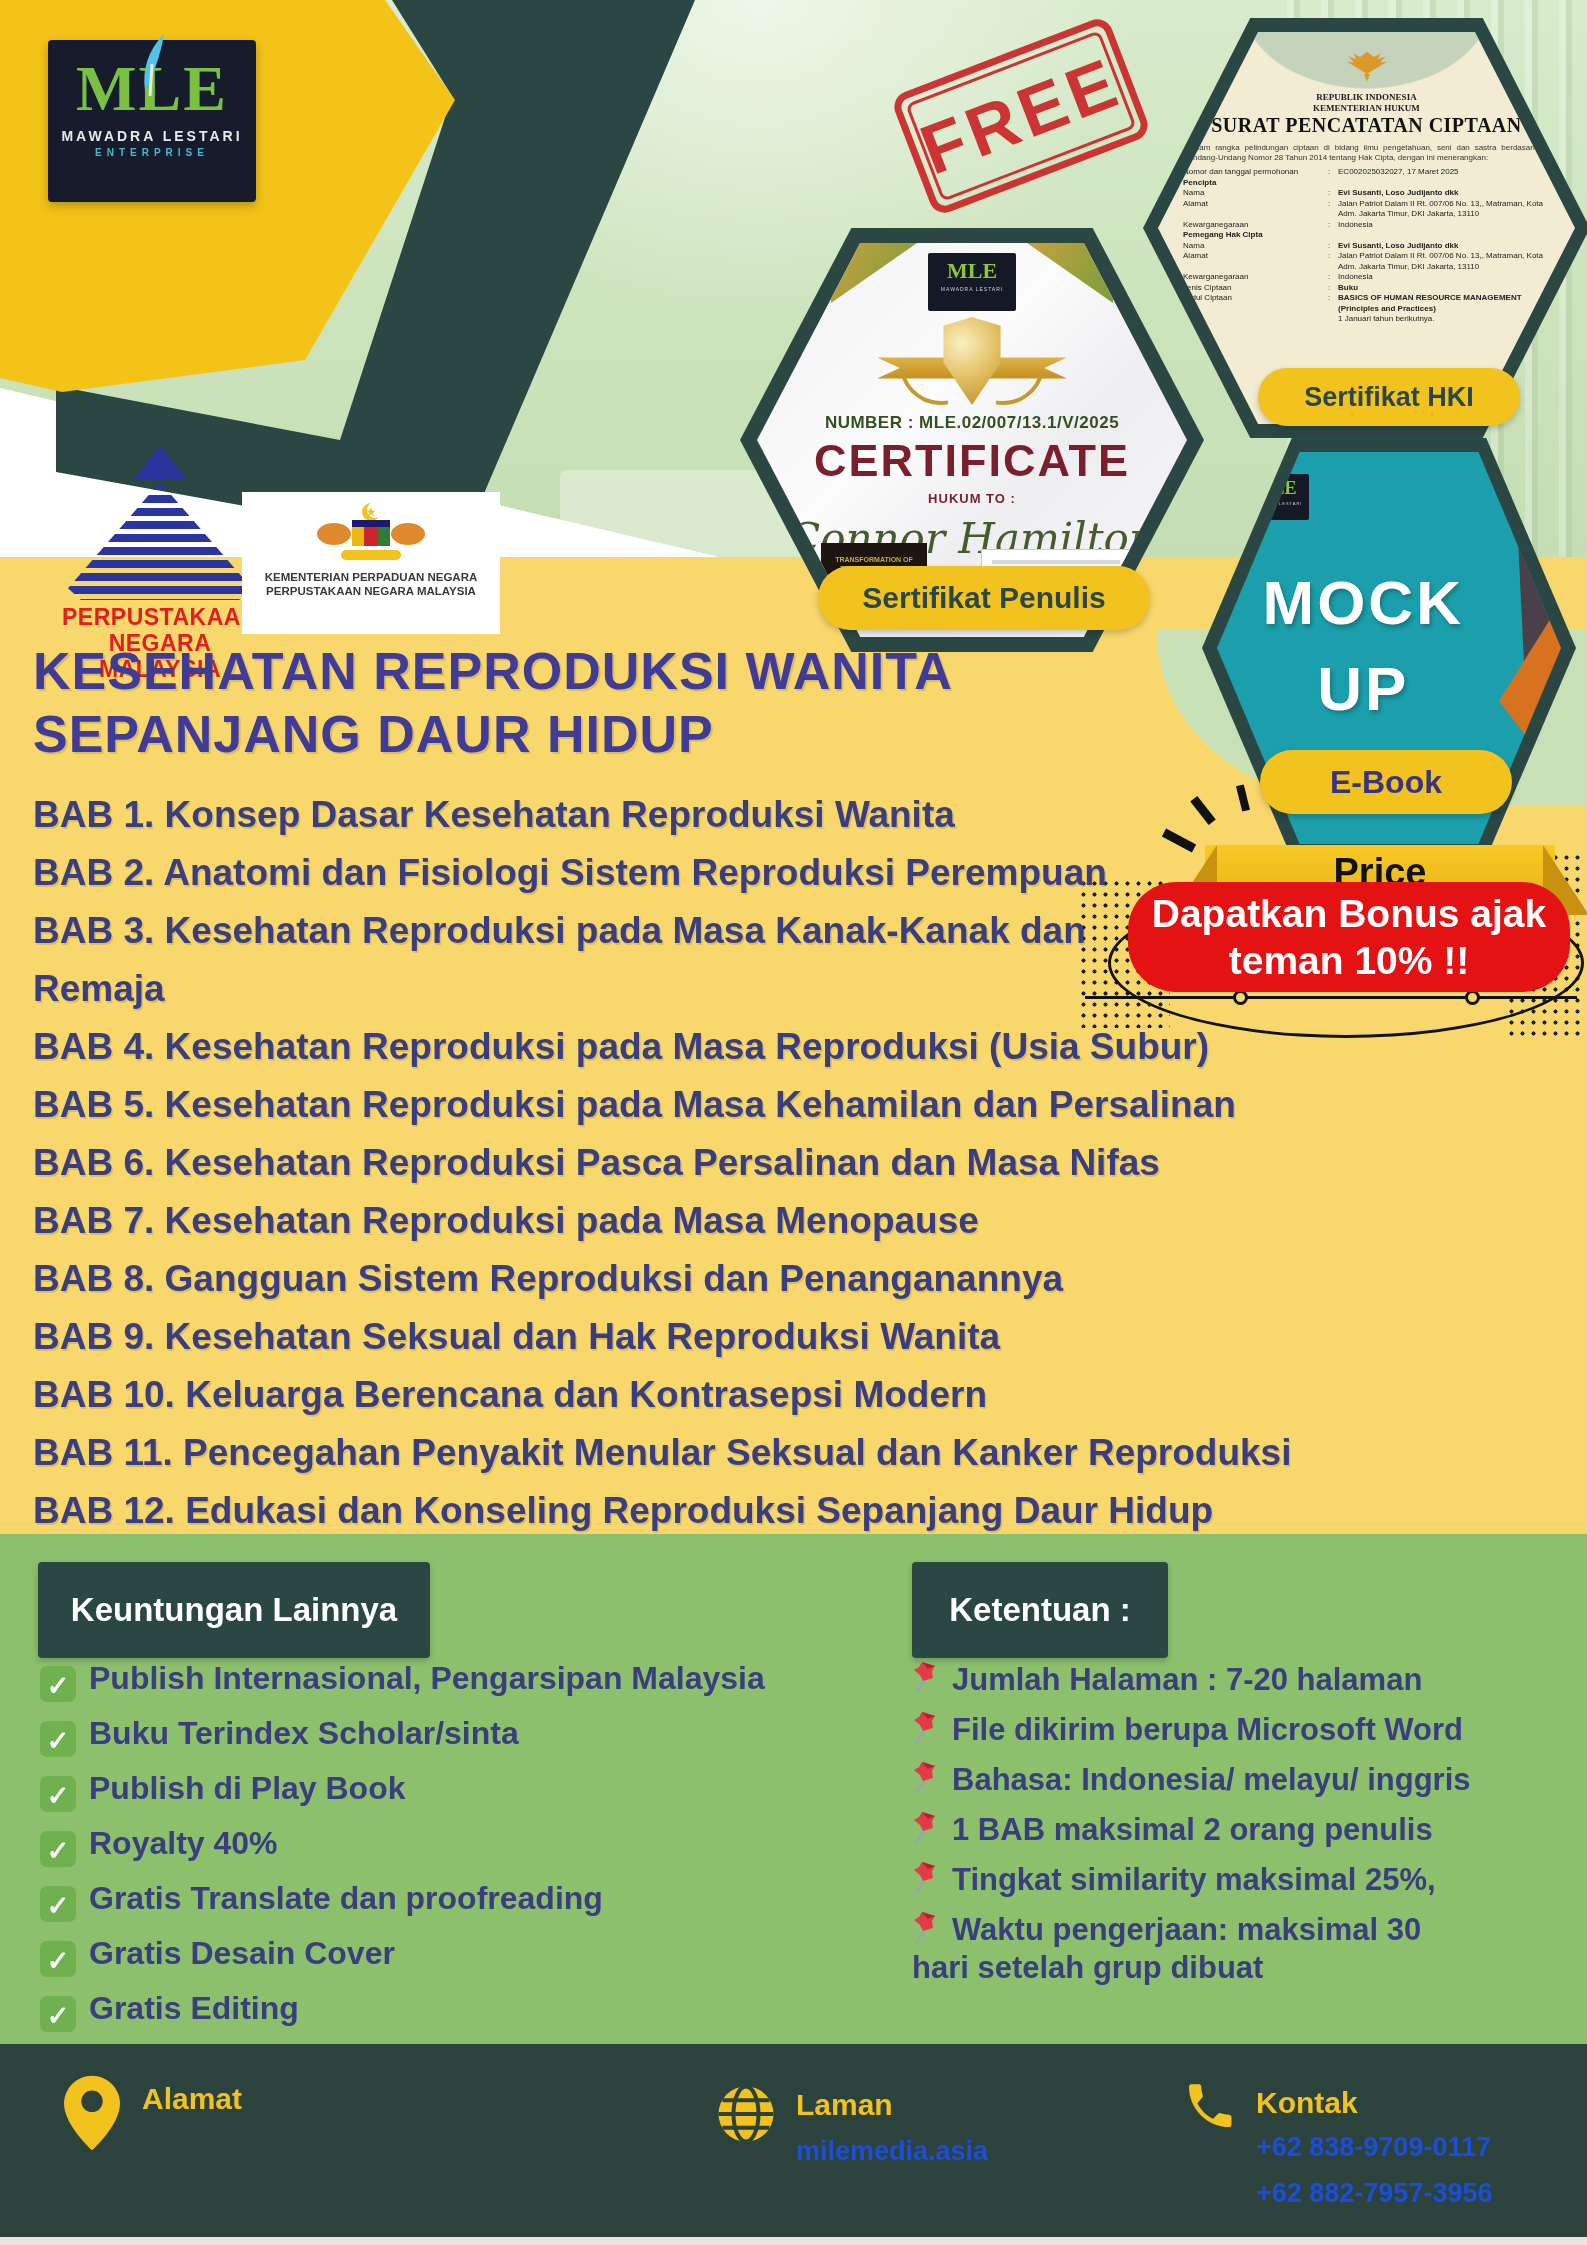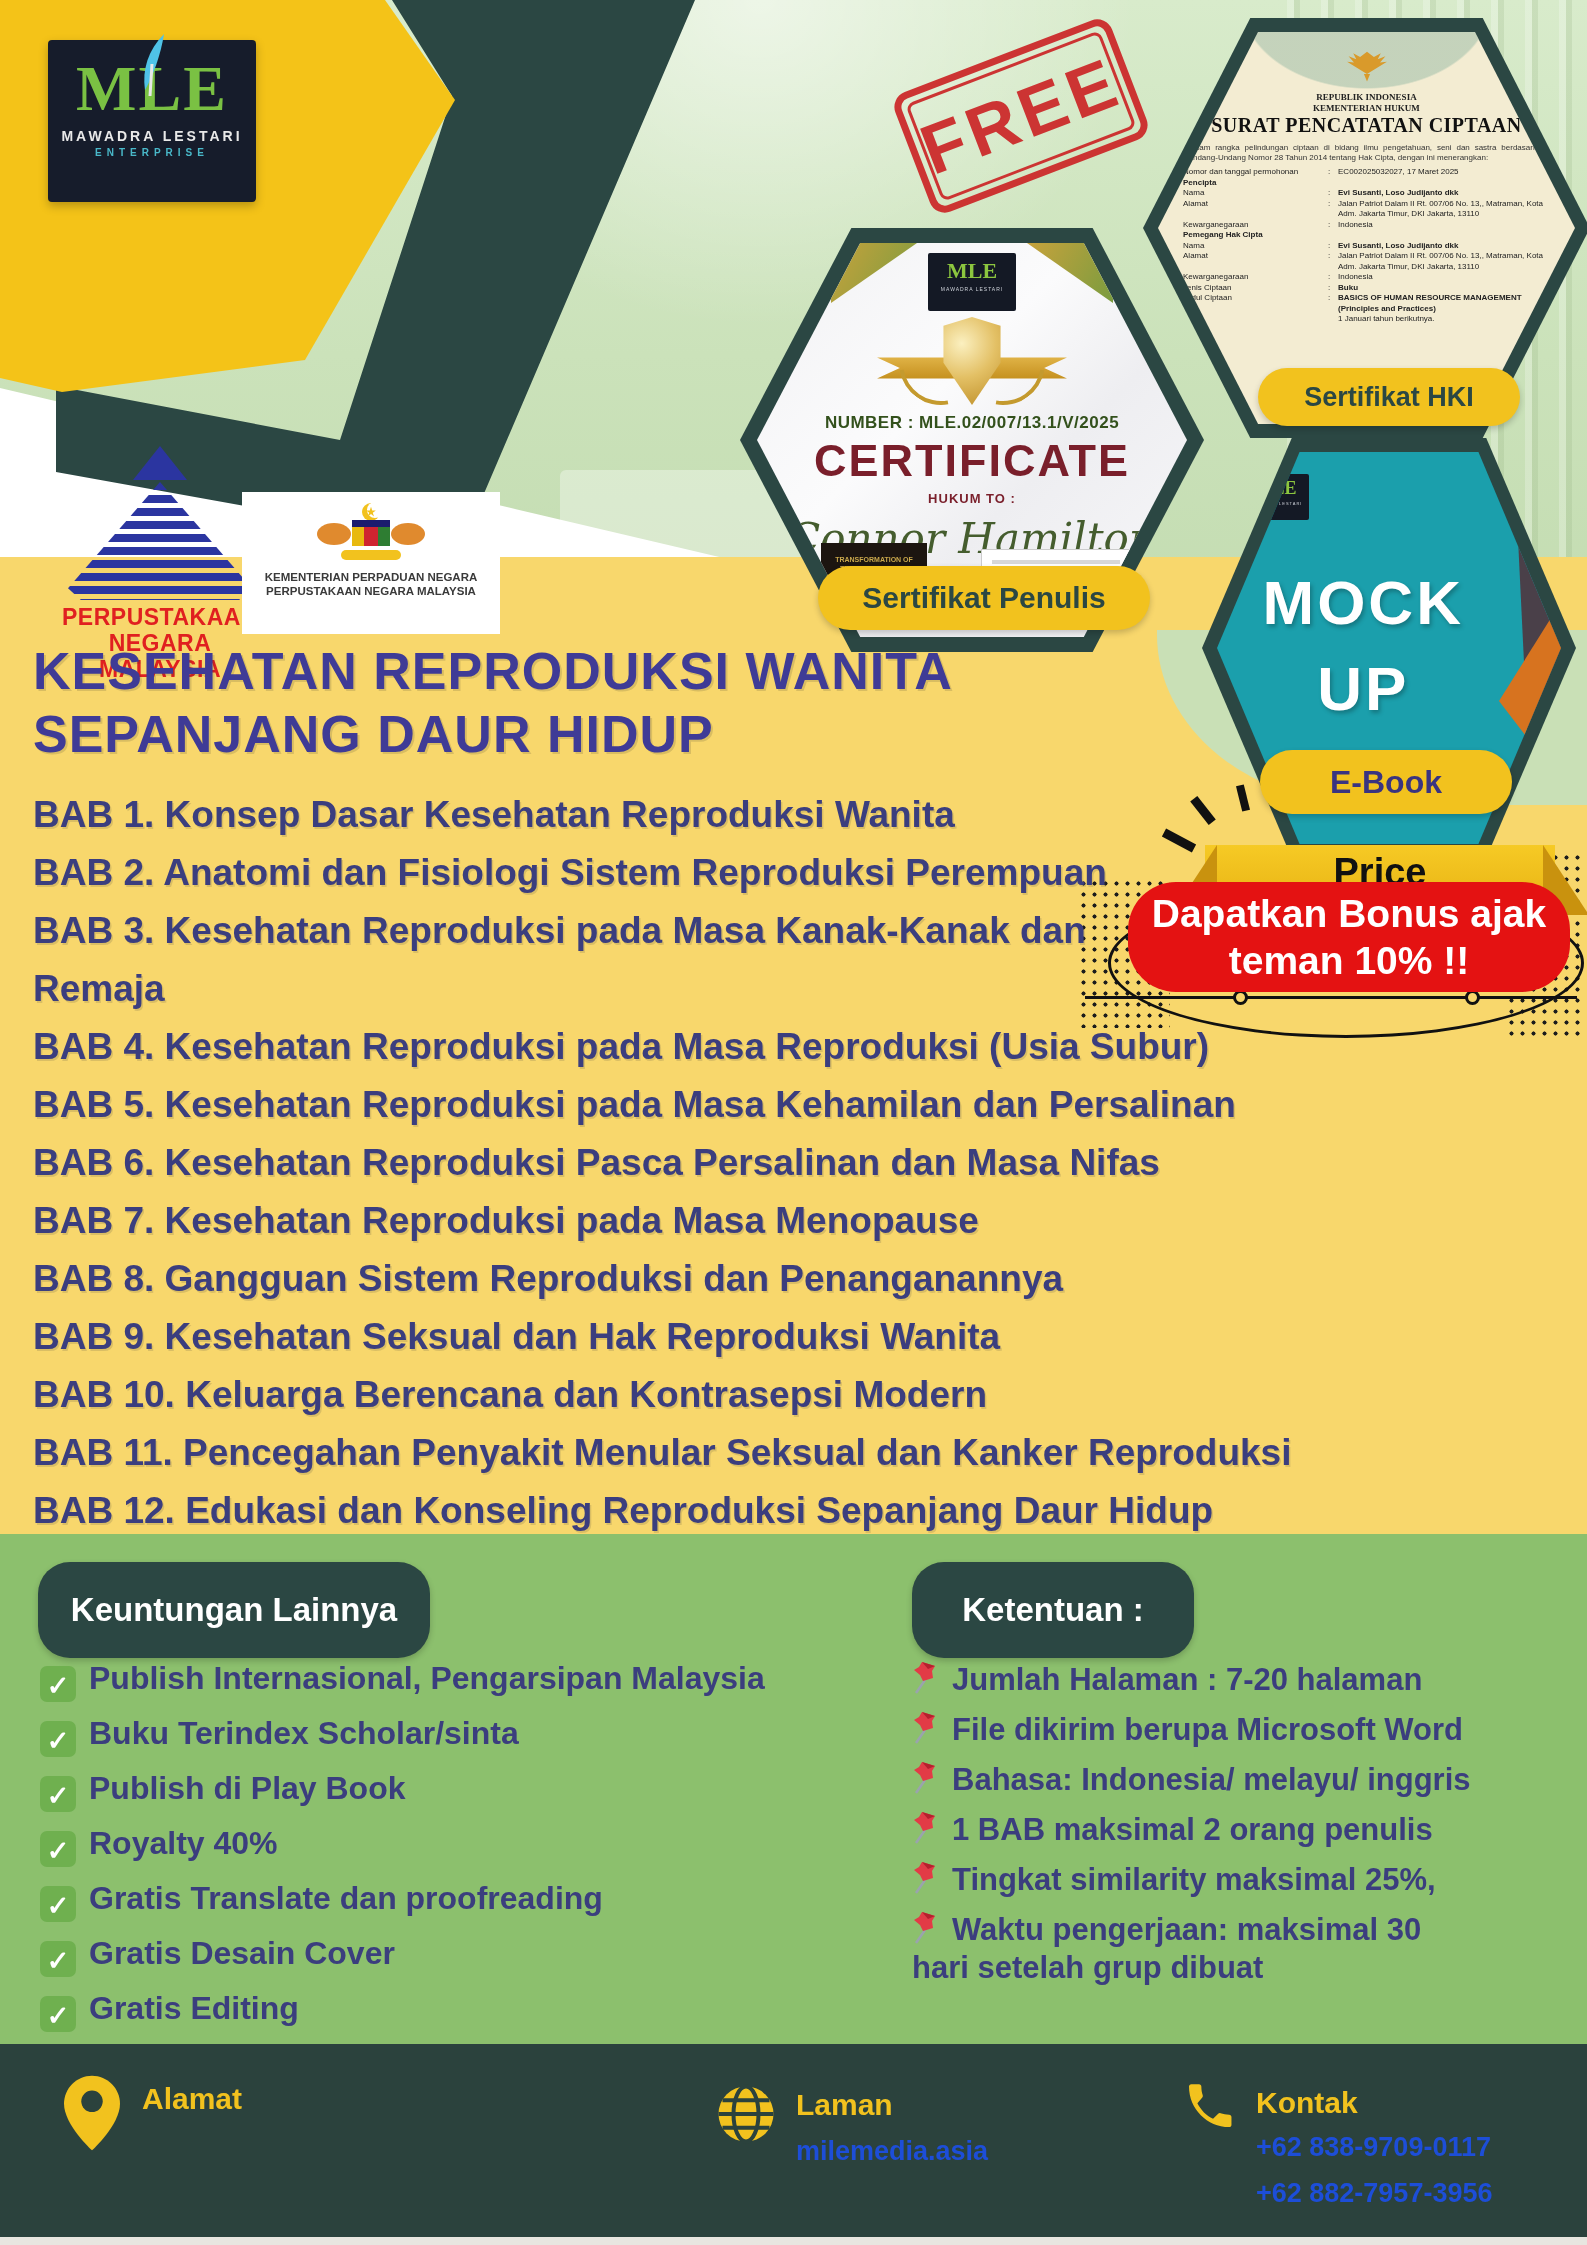--- a/index.html
+++ b/index.html
@@ -129,24 +129,24 @@
   #kpn-logo { top:492px; left:242px; width:258px; height:142px; background:#fff; z-index:5; text-align:center; padding-top:8px; }
   #kpn-logo .txt { color:#3a3a3a; font-size:11.5px; font-weight:700; line-height:14px; margin-top:4px; }
 
   
   #main-title { top:640px; left:33px; width:1180px; z-index:9; color:#3F3B96; font-size:52px; font-weight:800; line-height:63px; letter-spacing:1px; text-shadow:2px 2px 0 rgba(40,40,40,.15); white-space:pre-line; }
   #chapters { top:786px; left:33px; width:1480px; z-index:9; }
   .chapter { color:#3B3E7E; font-size:37px; font-weight:700; line-height:58px; white-space:pre-line; text-shadow:1.5px 1.5px 0 rgba(60,60,60,.16); }
 
   
   #green-sec { top:1534px; left:0; width:1587px; height:510px; background:#8CC06D; }
-  .sec-header { position:absolute; top:1562px; height:96px; background:#2B4743; border-radius:32px; z-index:5;
+  .sec-header { position:absolute; top:1562px; height:96px; background:#2B4743; border-radius:4px; z-index:5;
     display:flex; align-items:center; justify-content:center; color:#fff; font-size:33px; font-weight:800; box-shadow:0 3px 6px rgba(0,0,0,.2); }
   #benefits-hd { left:38px; width:392px; }
-  #terms-hd { left:912px; width:282px; }
+  #terms-hd { left:912px; width:256px; }
   #benefits-list { top:1660px; left:40px; width:820px; z-index:5; }
   .b-item { margin-bottom:13px; font-size:32px; font-weight:800; color:#3B3E7E; line-height:36px; }
   .chk { display:inline-block; width:36px; height:36px; background:#6FB04F; border-radius:7px; margin-right:13px; vertical-align:-6px; text-align:center; }
   .chk i { font-style:normal; color:#fff; font-size:27px; font-weight:900; line-height:36px; }
   #terms-list { top:1660px; left:912px; width:660px; z-index:5; }
   .t-item { margin-bottom:11px; font-size:31px; font-weight:800; color:#3B3E7E; line-height:38px; }
   .t-item svg { vertical-align:-6px; margin-right:10px; }
   .t-item span { white-space:pre-line; }
 
   

